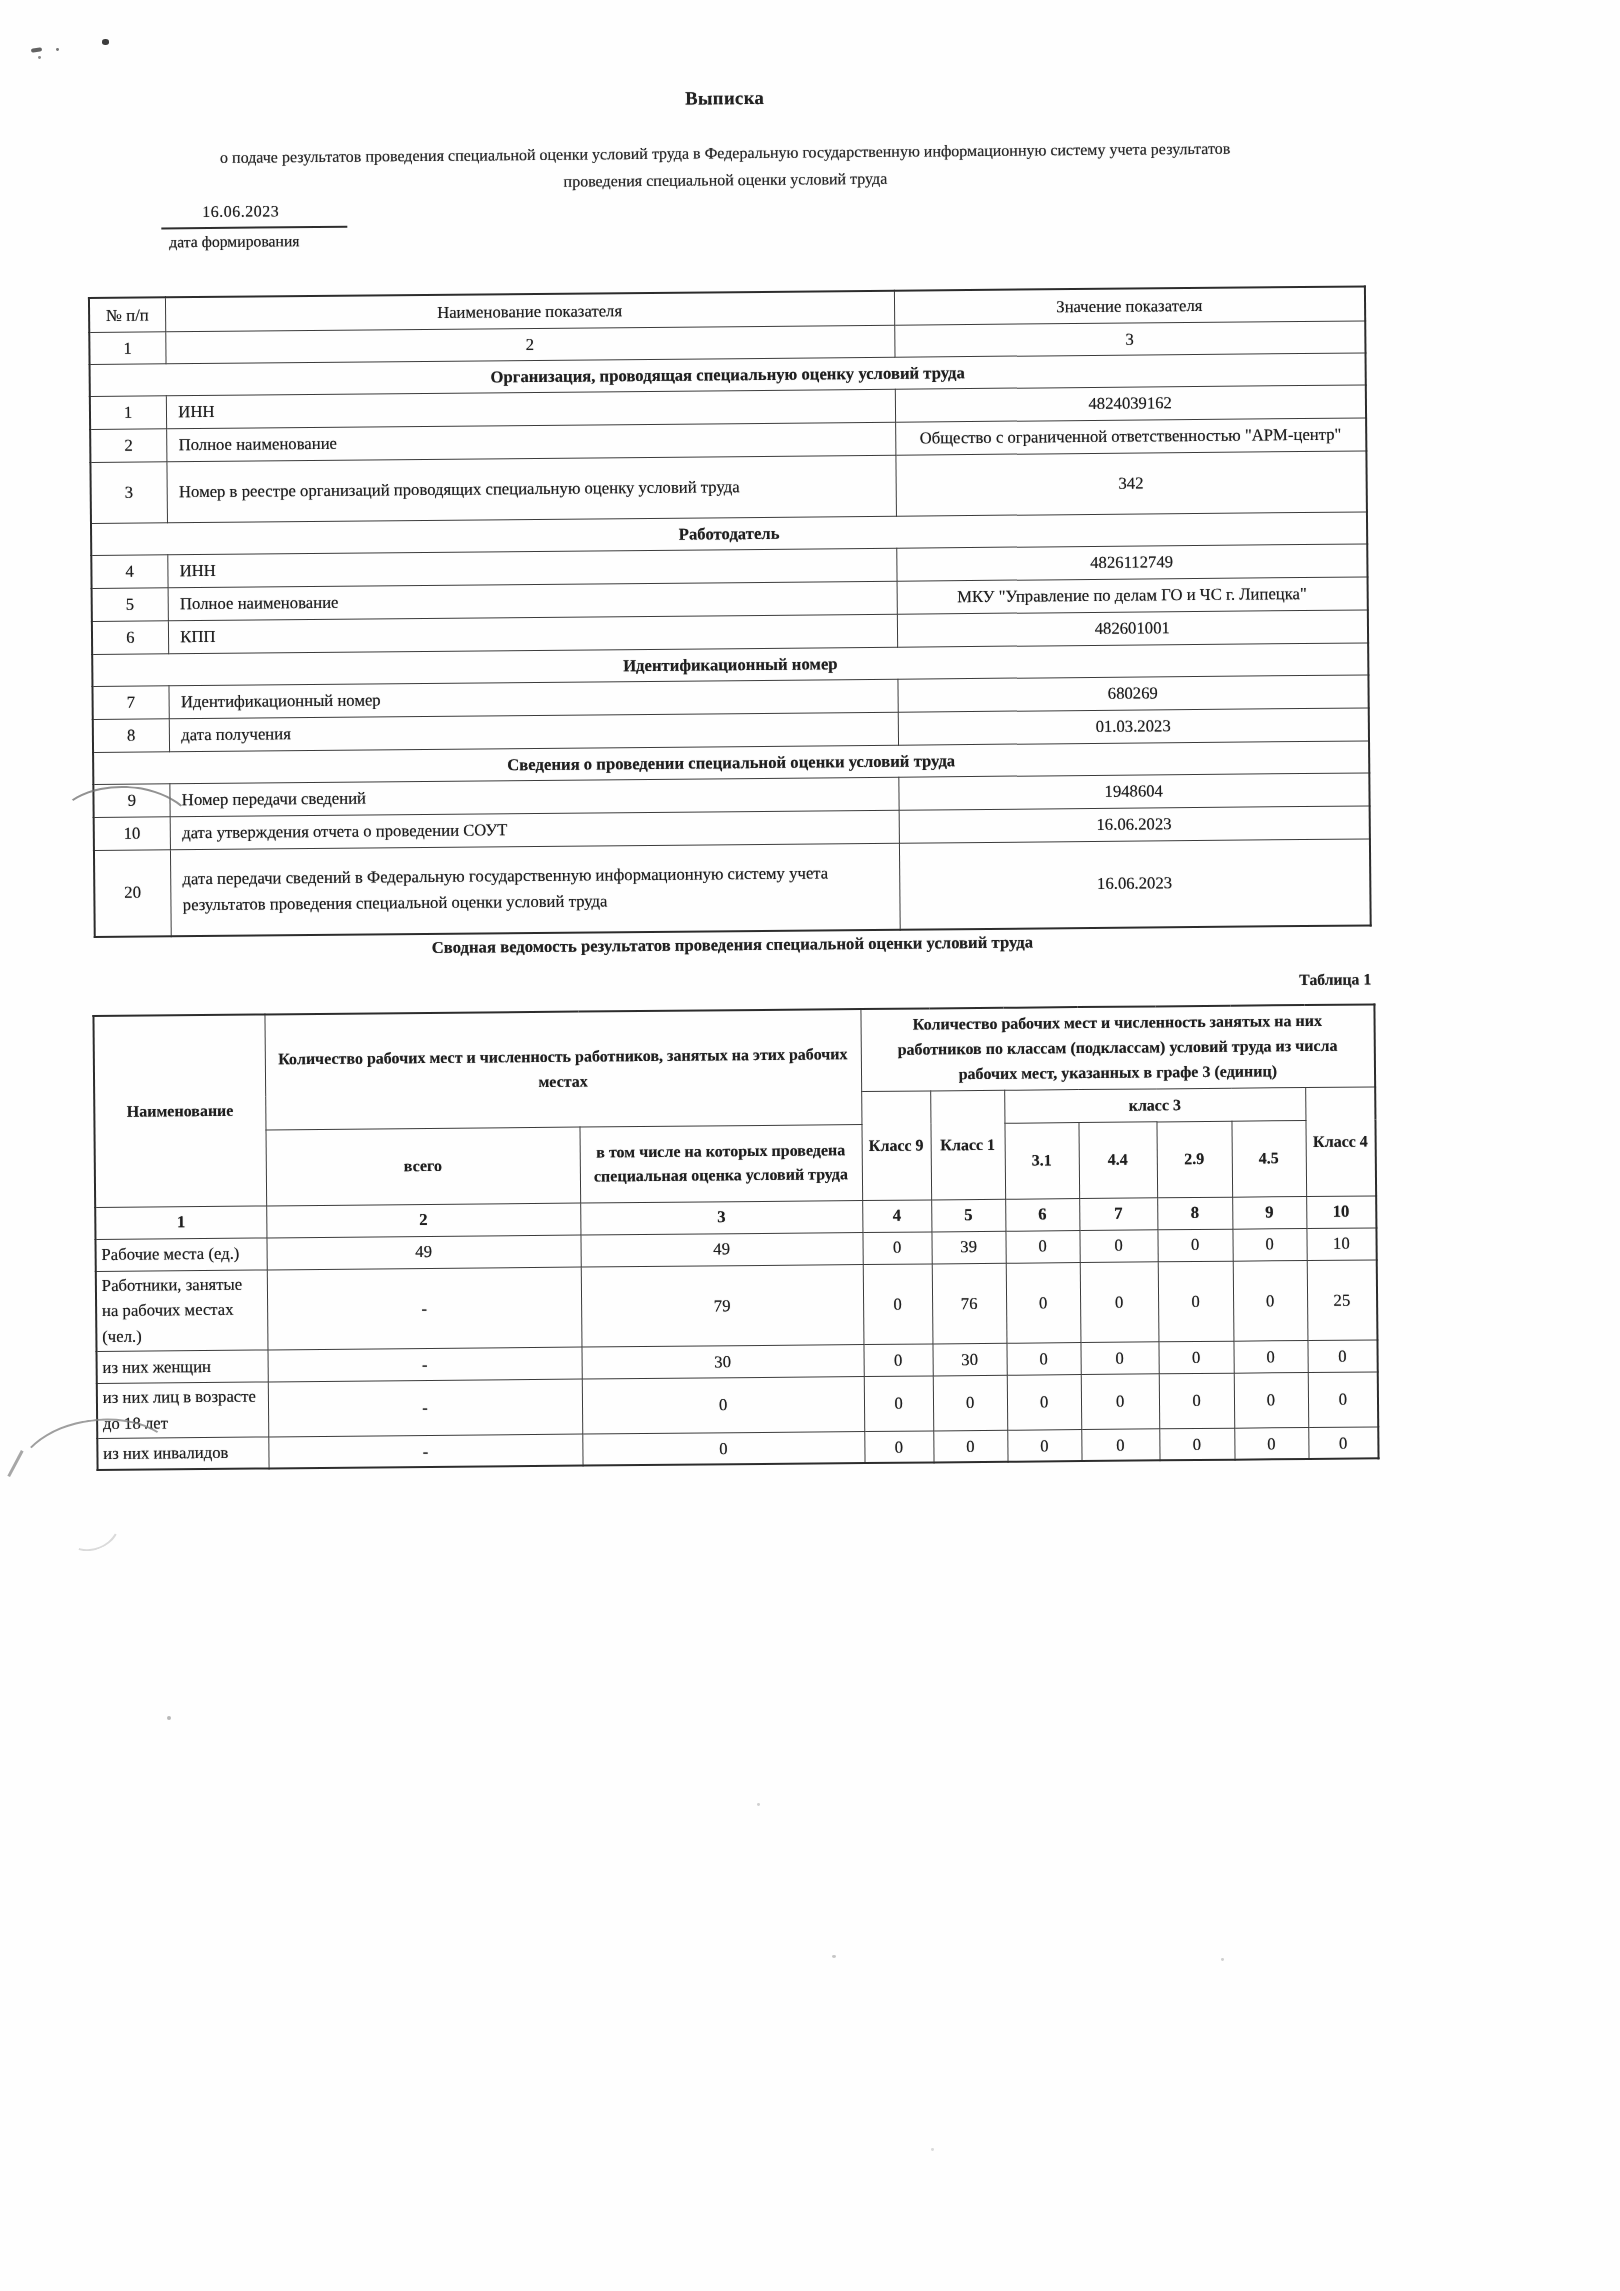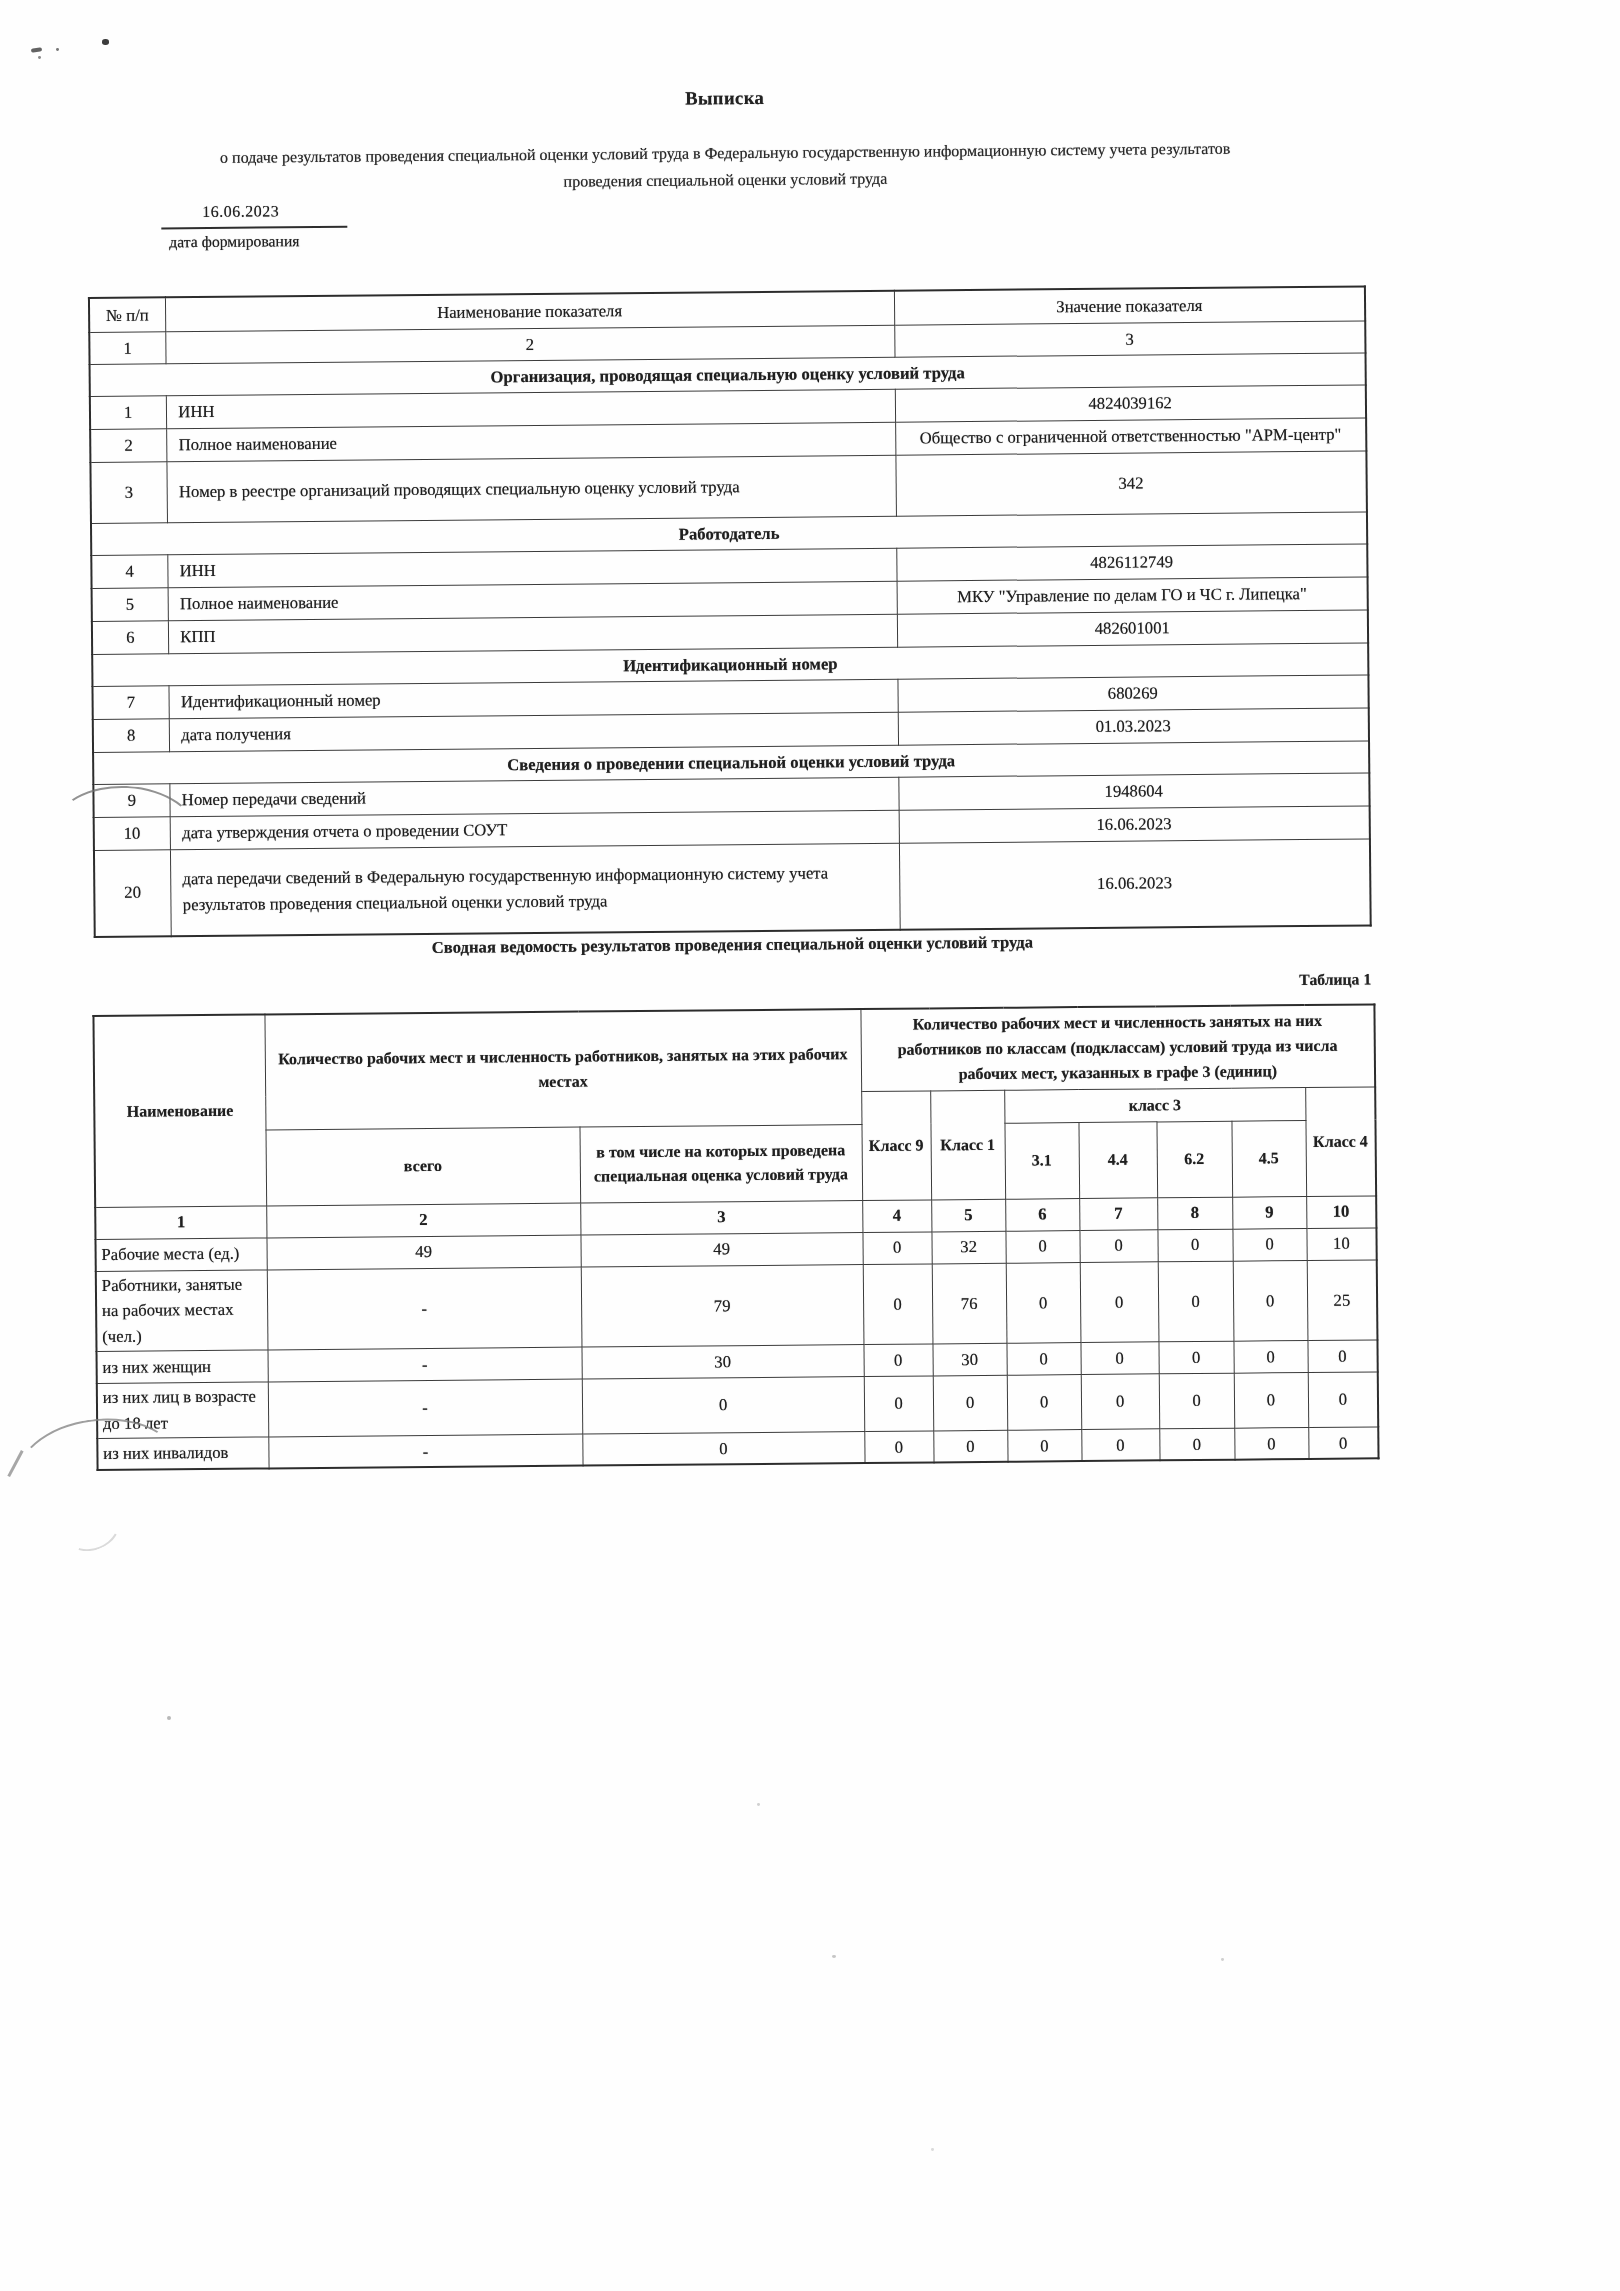--- a/index.html
+++ b/index.html
@@ -214,41 +214,41 @@
       <td rowspan="2" class="hcell">Класс 9</td>
       <td rowspan="2" class="hcell">Класс 1</td>
       <td colspan="4" class="hcell">класс 3</td>
       <td rowspan="2" class="hcell">Класс 4</td>
     </tr>
     <tr class="rowC">
       <td class="hcell">всего</td>
       <td class="hcell">в том числе на которых проведена специальная оценка условий труда</td>
       <td class="hcell">3.1</td>
       <td class="hcell">4.4</td>
-      <td class="hcell">6.2</td>
+      <td class="hcell">2.9</td>
       <td class="hcell">4.5</td>
     </tr>
     <tr class="nums">
       <td>1</td>
       <td>2</td>
       <td>3</td>
       <td>4</td>
       <td>5</td>
       <td>6</td>
       <td>7</td>
       <td>8</td>
       <td>9</td>
       <td>10</td>
     </tr>
     <tr class="dr1">
       <td class="d-lbl">Рабочие места (ед.)</td>
       <td>49</td>
       <td>49</td>
       <td>0</td>
-      <td>32</td>
+      <td>39</td>
       <td>0</td>
       <td>0</td>
       <td>0</td>
       <td>0</td>
       <td>10</td>
     </tr>
     <tr class="dr2">
       <td class="d-lbl">Работники, занятые на рабочих местах (чел.)</td>
       <td>-</td>
       <td>79</td>

